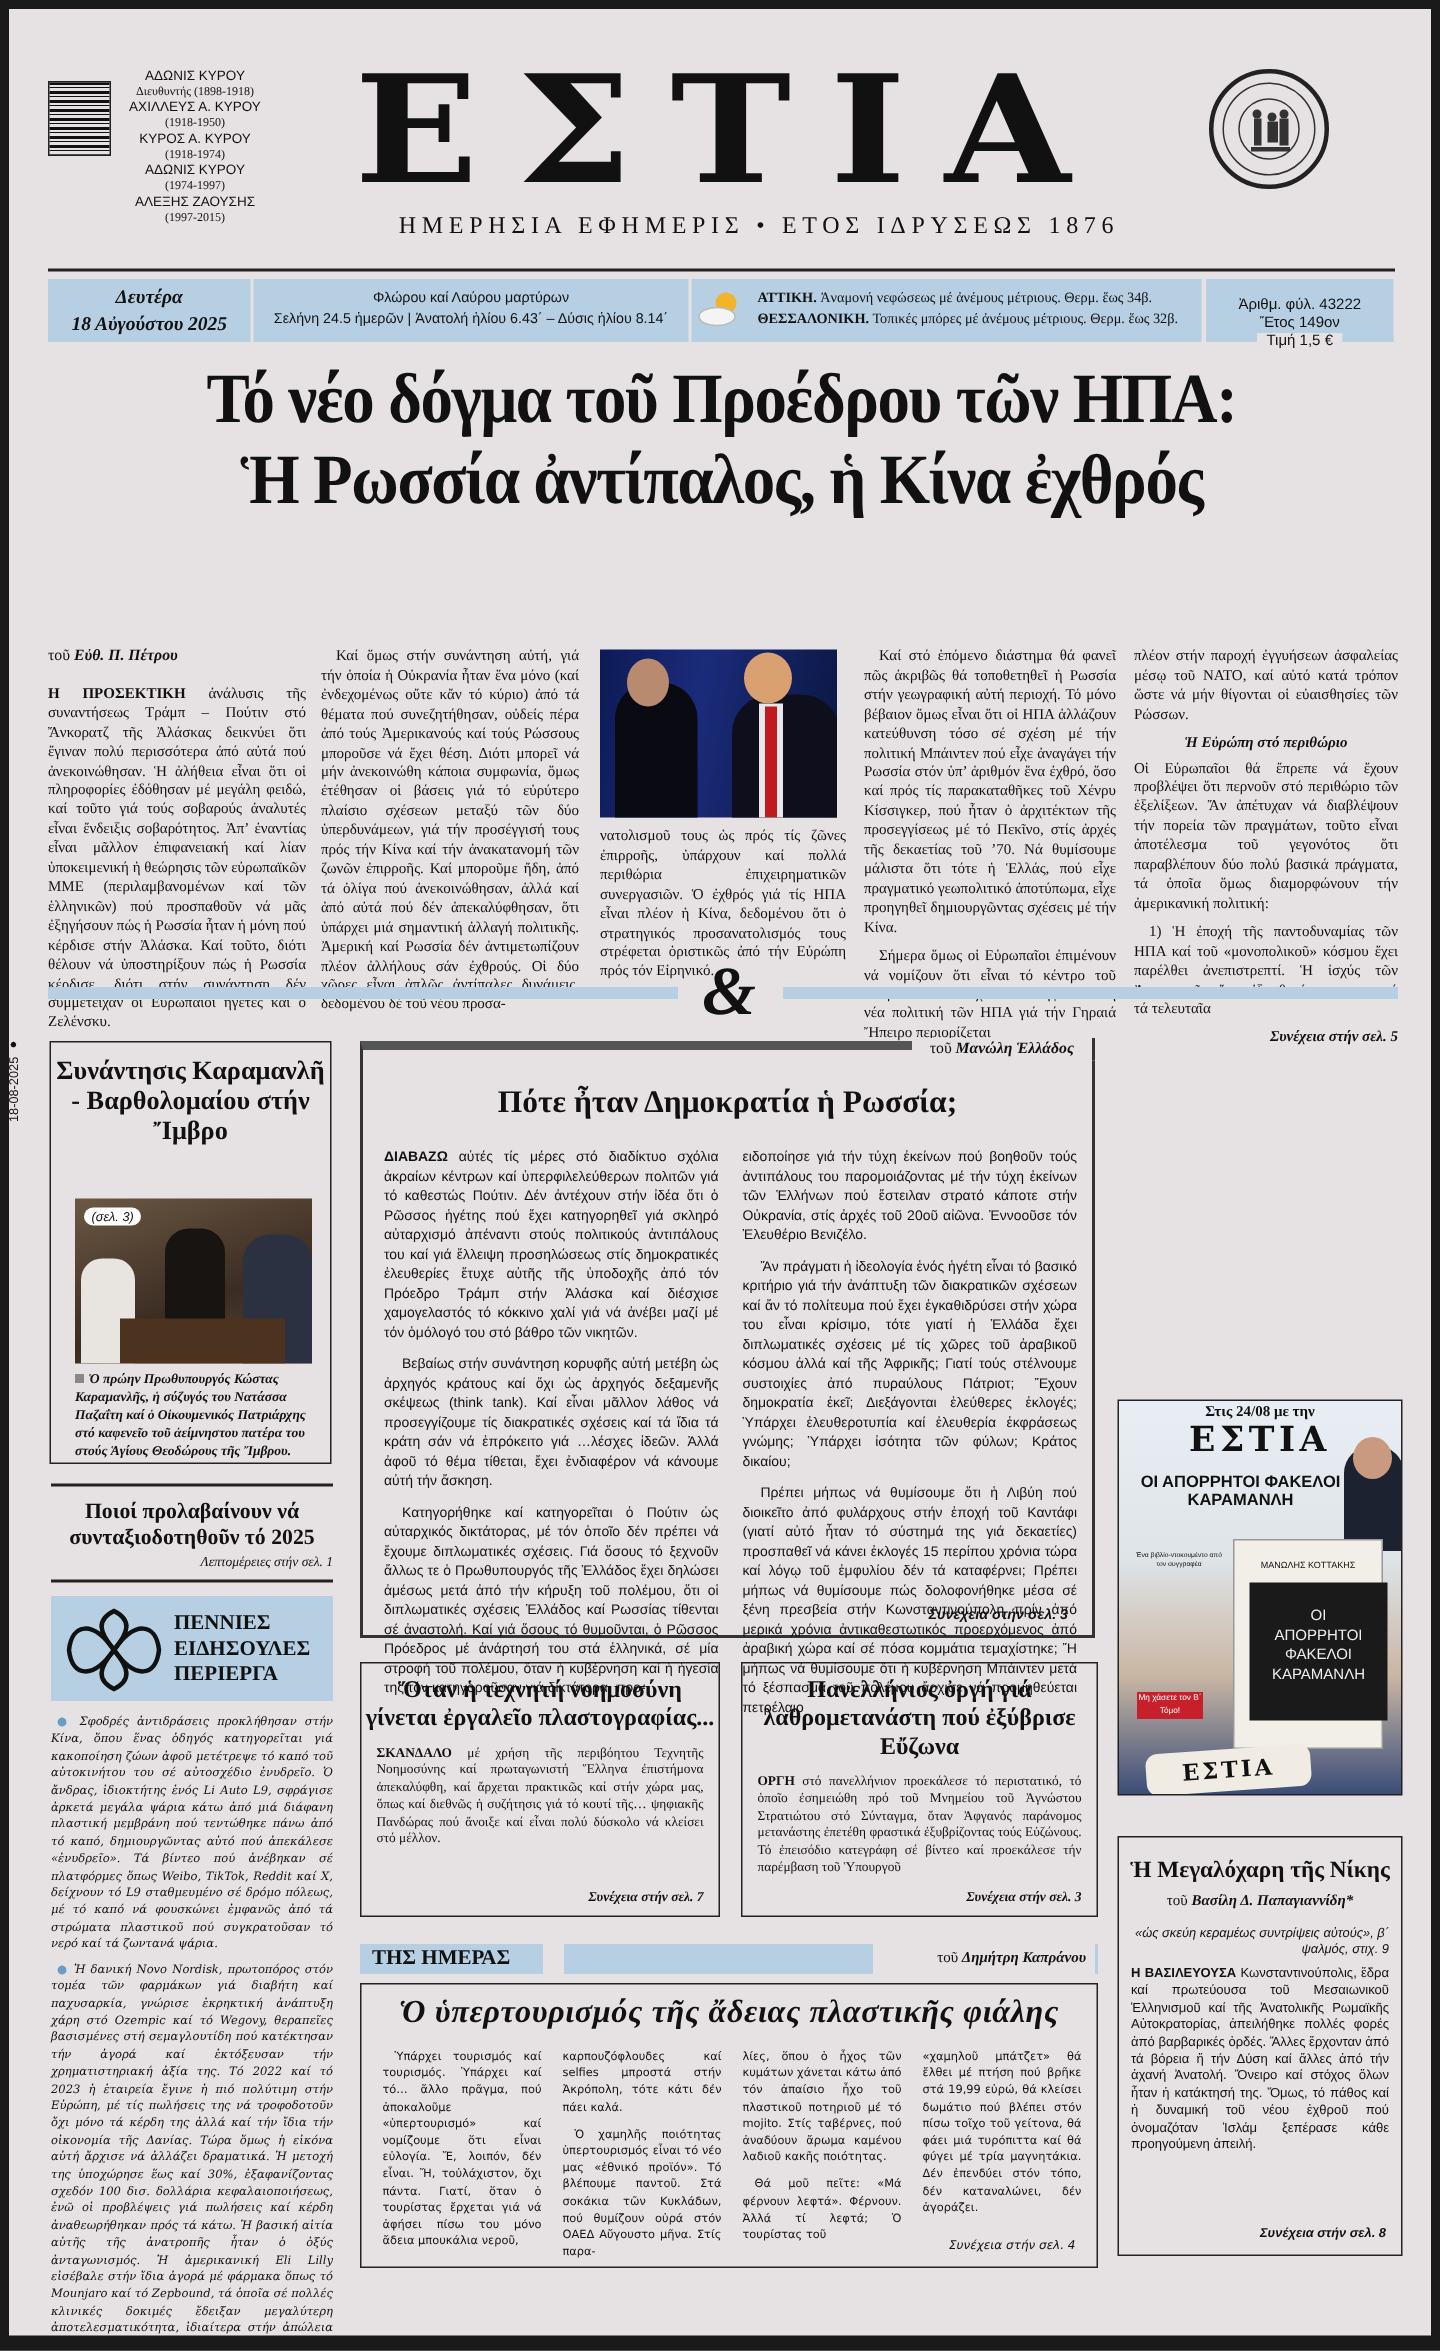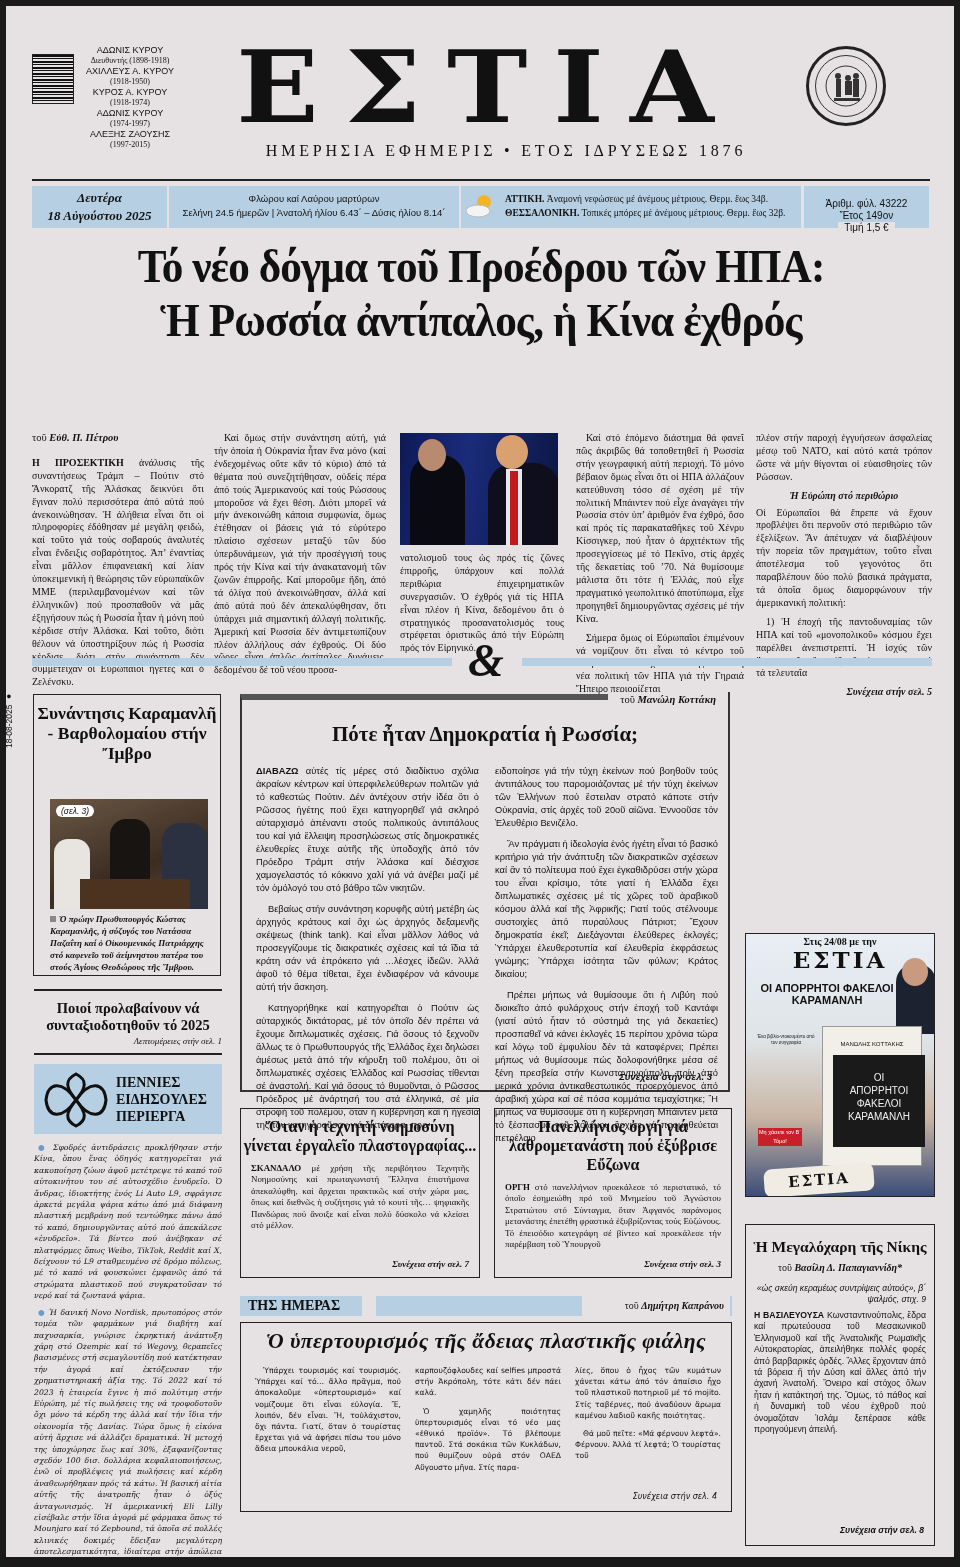--- a/index.html
+++ b/index.html
@@ -107,21 +107,21 @@
 .ad .mini{position:absolute;left:0;top:12px;width:100%;text-align:center;font-family:"DejaVu Serif",serif;font-weight:bold;font-size:23px;letter-spacing:3px}
 .ad .t1{position:absolute;left:6px;top:48px;width:150px;text-align:center;font-family:"Liberation Sans",sans-serif;font-weight:bold;font-size:11px;line-height:12px}
 .ad .book{position:absolute;left:76px;top:92px;width:100px;height:140px;background:#f2efe8;border:1px solid #999}
 .ad .book .au{text-align:center;font-family:"Liberation Sans",sans-serif;font-size:6px;margin-top:14px}
 .ad .book .cover{position:absolute;left:10px;top:28px;width:92px;height:92px;background:#1a1a1a;color:#eee;text-align:center;font-family:"Liberation Sans",sans-serif;font-size:10px;line-height:13px;padding-top:16px}
 .ad .man{position:absolute;left:150px;top:30px;width:40px;height:70px;background:#1c2230;border-radius:18px 18px 0 0}
 .ad .manh{position:absolute;left:156px;top:24px;width:26px;height:28px;background:#c99a80;border-radius:50%}
 .ad .side{position:absolute;left:10px;top:100px;width:60px;font-family:"Liberation Sans",sans-serif;font-size:4.5px;line-height:6px;text-align:center}
 .ad .red{position:absolute;left:12px;top:194px;width:44px;height:18px;background:#c8202a;color:#fff;font-family:"Liberation Sans",sans-serif;font-size:5.5px;line-height:9px;text-align:center}
 .ad .roll{position:absolute;left:18px;top:232px;width:110px;height:28px;background:#f0ece4;border-radius:8px;text-align:center;font-family:"DejaVu Serif",serif;font-weight:bold;font-size:15px;line-height:28px;letter-spacing:2px;transform:rotate(-4deg)}
-.col-r{left:739px;top:1218px;width:190px;height:322px;border:1.5px solid #222}
+.col-r{left:739px;top:1218px;width:190px;height:280px;border:1.5px solid #222}
 .col-r h3{text-align:center;font-size:15.5px;line-height:19px;margin-top:12px}
 .col-r .by{text-align:center;font-size:10px;margin-top:6px}
 .col-r .quote{text-align:right;margin:10px 8px 0;font-family:"Liberation Sans",sans-serif;font-style:italic;font-size:8.6px;line-height:11px}
 .col-r .body{margin:5px 8px 0;font-family:"Liberation Sans",sans-serif;font-size:8.7px;line-height:11.4px;text-align:justify}
 .col-r .cont3{position:absolute;right:10px;bottom:10px;font-family:"Liberation Sans",sans-serif;font-style:italic;font-weight:bold;font-size:8.6px}
 </style>
 </head>
 <body>
 
 <div class="page">
@@ -252,21 +252,21 @@
       <div>ΕΙΔΗΣΟΥΛΕΣ</div>
       <div>ΠΕΡΙΕΡΓΑ</div>
     </div>
   </div>
   <div class="abs oddities">
     <p><span class="dot">● </span><span>Σφοδρές ἀντιδράσεις προκλήθησαν στήν Κίνα, ὅπου ἕνας ὁδηγός κατηγορεῖται γιά κακοποίηση ζώων ἀφοῦ μετέτρεψε τό καπό τοῦ αὐτοκινήτου του σέ αὐτοσχέδιο ἐνυδρεῖο. Ὁ ἄνδρας, ἰδιοκτήτης ἑνός Li Auto L9, σφράγισε ἀρκετά μεγάλα ψάρια κάτω ἀπό μιά διάφανη πλαστική μεμβράνη πού τεντώθηκε πάνω ἀπό τό καπό, δημιουργῶντας αὐτό πού ἀπεκάλεσε «ἐνυδρεῖο». Τά βίντεο πού ἀνέβηκαν σέ πλατφόρμες ὅπως Weibo, TikTok, Reddit καί X, δείχνουν τό L9 σταθμευμένο σέ δρόμο πόλεως, μέ τό καπό νά φουσκώνει ἐμφανῶς ἀπό τά στρώματα πλαστικοῦ πού συγκρατοῦσαν τό νερό καί τά ζωντανά ψάρια.</span></p>
     <p><span class="dot">● </span><span>Ἡ δανική Novo Nordisk, πρωτοπόρος στόν τομέα τῶν φαρμάκων γιά διαβήτη καί παχυσαρκία, γνώρισε ἐκρηκτική ἀνάπτυξη χάρη στό Ozempic καί τό Wegovy, θεραπεῖες βασισμένες στή σεμαγλουτίδη πού κατέκτησαν τήν ἀγορά καί ἐκτόξευσαν τήν χρηματιστηριακή ἀξία της. Τό 2022 καί τό 2023 ἡ ἑταιρεία ἔγινε ἡ πιό πολύτιμη στήν Εὐρώπη, μέ τίς πωλήσεις της νά τροφοδοτοῦν ὄχι μόνο τά κέρδη της ἀλλά καί τήν ἴδια τήν οἰκονομία τῆς Δανίας. Τώρα ὅμως ἡ εἰκόνα αὐτή ἄρχισε νά ἀλλάζει δραματικά. Ἡ μετοχή της ὑποχώρησε ἕως καί 30%, ἐξαφανίζοντας σχεδόν 100 δισ. δολλάρια κεφαλαιοποιήσεως, ἐνῶ οἱ προβλέψεις γιά πωλήσεις καί κέρδη ἀναθεωρήθηκαν πρός τά κάτω. Ἡ βασική αἰτία αὐτῆς τῆς ἀνατροπῆς ἦταν ὁ ὀξύς ἀνταγωνισμός. Ἡ ἀμερικανική Eli Lilly εἰσέβαλε στήν ἴδια ἀγορά μέ φάρμακα ὅπως τό Mounjaro καί τό Zepbound, τά ὁποῖα σέ πολλές κλινικές δοκιμές ἔδειξαν μεγαλύτερη ἀποτελεσματικότητα, ἰδιαίτερα στήν ἀπώλεια βάρους.</span></p>
   </div>
 
   <div class="abs op-box">
-    <div class="op-by"><span>τοῦ</span> <i><b>Μανώλη Κοττάκη</b></i></div>
+    <div class="op-by"><span>τοῦ</span> <i><b>Μανώλη Ἑλλάδος</b></i></div>
     <div class="op-title">Πότε ἦταν Δημοκρατία ἡ Ρωσσία;</div>
     <div class="op-cols">
       <div>
         <p class="ni"><b>ΔΙΑΒΑΖΩ</b> <span>αὐτές τίς μέρες στό διαδίκτυο σχόλια ἀκραίων κέντρων καί ὑπερφιλελεύθερων πολιτῶν γιά τό καθεστώς Πούτιν. Δέν ἀντέχουν στήν ἰδέα ὅτι ὁ Ρῶσσος ἡγέτης πού ἔχει κατηγορηθεῖ γιά σκληρό αὐταρχισμό ἀπέναντι στούς πολιτικούς ἀντιπάλους του καί γιά ἔλλειψη προσηλώσεως στίς δημοκρατικές ἐλευθερίες ἔτυχε αὐτῆς τῆς ὑποδοχῆς ἀπό τόν Πρόεδρο Τράμπ στήν Ἀλάσκα καί διέσχισε χαμογελαστός τό κόκκινο χαλί γιά νά ἀνέβει μαζί μέ τόν ὁμόλογό του στό βάθρο τῶν νικητῶν.</span></p>
         <p>Βεβαίως στήν συνάντηση κορυφῆς αὐτή μετέβη ὡς ἀρχηγός κράτους καί ὄχι ὡς ἀρχηγός δεξαμενῆς σκέψεως (think tank). Καί εἶναι μᾶλλον λάθος νά προσεγγίζουμε τίς διακρατικές σχέσεις καί τά ἴδια τά κράτη σάν νά ἐπρόκειτο γιά …λέσχες ἰδεῶν. Ἀλλά ἀφοῦ τό θέμα τίθεται, ἔχει ἐνδιαφέρον νά κάνουμε αὐτή τήν ἄσκηση.</p>
         <p>Κατηγορήθηκε καί κατηγορεῖται ὁ Πούτιν ὡς αὐταρχικός δικτάτορας, μέ τόν ὁποῖο δέν πρέπει νά ἔχουμε διπλωματικές σχέσεις. Γιά ὅσους τό ξεχνοῦν ἄλλως τε ὁ Πρωθυπουργός τῆς Ἑλλάδος ἔχει δηλώσει ἀμέσως μετά ἀπό τήν κήρυξη τοῦ πολέμου, ὅτι οἱ διπλωματικές σχέσεις Ἑλλάδος καί Ρωσσίας τίθενται σέ ἀναστολή. Καί γιά ὅσους τό θυμοῦνται, ὁ Ρῶσσος Πρόεδρος μέ ἀνάρτησή του στά ἑλληνικά, σέ μία στροφή τοῦ πολέμου, ὅταν ἡ κυβέρνηση καί ἡ ἡγεσία της τόν κατηγοροῦσαν γιά δικτάτορα, προ-</p>
       </div>
       <div>
         <p class="ni">ειδοποίησε γιά τήν τύχη ἐκείνων πού βοηθοῦν τούς ἀντιπάλους του παρομοιάζοντας μέ τήν τύχη ἐκείνων τῶν Ἑλλήνων πού ἔστειλαν στρατό κάποτε στήν Οὐκρανία, στίς ἀρχές τοῦ 20οῦ αἰῶνα. Ἐννοοῦσε τόν Ἐλευθέριο Βενιζέλο.</p>
         <p>Ἄν πράγματι ἡ ἰδεολογία ἑνός ἡγέτη εἶναι τό βασικό κριτήριο γιά τήν ἀνάπτυξη τῶν διακρατικῶν σχέσεων καί ἄν τό πολίτευμα πού ἔχει ἐγκαθιδρύσει στήν χώρα του εἶναι κρίσιμο, τότε γιατί ἡ Ἑλλάδα ἔχει διπλωματικές σχέσεις μέ τίς χῶρες τοῦ ἀραβικοῦ κόσμου ἀλλά καί τῆς Ἀφρικῆς; Γιατί τούς στέλνουμε συστοιχίες ἀπό πυραύλους Πάτριοτ; Ἔχουν δημοκρατία ἐκεῖ; Διεξάγονται ἐλεύθερες ἐκλογές; Ὑπάρχει ἐλευθεροτυπία καί ἐλευθερία ἐκφράσεως γνώμης; Ὑπάρχει ἰσότητα τῶν φύλων; Κράτος δικαίου;</p>
@@ -297,20 +297,23 @@
       <div>
           <p>Ὑπάρχει τουρισμός καί τουρισμός. Ὑπάρχει καί τό… ἄλλο πρᾶγμα, πού ἀποκαλοῦμε «ὑπερτουρισμό» καί νομίζουμε ὅτι εἶναι εὐλογία. Ἔ, λοιπόν, δέν εἶναι. Ἤ, τοὐλάχιστον, ὄχι πάντα. Γιατί, ὅταν ὁ τουρίστας ἔρχεται γιά νά ἀφήσει πίσω του μόνο ἄδεια μπουκάλια νεροῦ,</p>
         </div>
       <div>
           <p style="text-indent:0">καρπουζόφλουδες καί selfies μπροστά στήν Ἀκρόπολη, τότε κάτι δέν πάει καλά.</p>
           <p>Ὁ χαμηλῆς ποιότητας ὑπερτουρισμός εἶναι τό νέο μας «ἐθνικό προϊόν». Τό βλέπουμε παντοῦ. Στά σοκάκια τῶν Κυκλάδων, πού θυμίζουν οὐρά στόν ΟΑΕΔ Αὔγουστο μῆνα. Στίς παρα-</p>
         </div>
       <div>
           <p style="text-indent:0">λίες, ὅπου ὁ ἦχος τῶν κυμάτων χάνεται κάτω ἀπό τόν ἀπαίσιο ἦχο τοῦ πλαστικοῦ ποτηριοῦ μέ τό mojito. Στίς ταβέρνες, πού ἀναδύουν ἄρωμα καμένου λαδιοῦ κακῆς ποιότητας.</p>
           <p>Θά μοῦ πεῖτε: «Μά φέρνουν λεφτά». Φέρνουν. Ἀλλά τί λεφτά; Ὁ τουρίστας τοῦ</p>
+        </div>
+      <div>
+          <p style="text-indent:0">«χαμηλοῦ μπάτζετ» θά ἔλθει μέ πτήση πού βρῆκε στά 19,99 εὐρώ, θά κλείσει δωμάτιο πού βλέπει στόν πίσω τοῖχο τοῦ γείτονα, θά φάει μιά τυρόπιττα καί θά φύγει μέ τρία μαγνητάκια. Δέν ἐπενδύει στόν τόπο, δέν καταναλώνει, δέν ἀγοράζει.</p>
         </div>
     </div>
     <div class="day-cont">Συνέχεια στήν σελ. 4</div>
   </div>
 
 
   <div class="abs ad">
     <div class="pre">Στις 24/08 με την</div>
     <div class="mini">ΕΣΤΙΑ</div>
     <div class="t1">ΟΙ ΑΠΟΡΡΗΤΟΙ ΦΑΚΕΛΟΙ ΚΑΡΑΜΑΝΛΗ</div>

